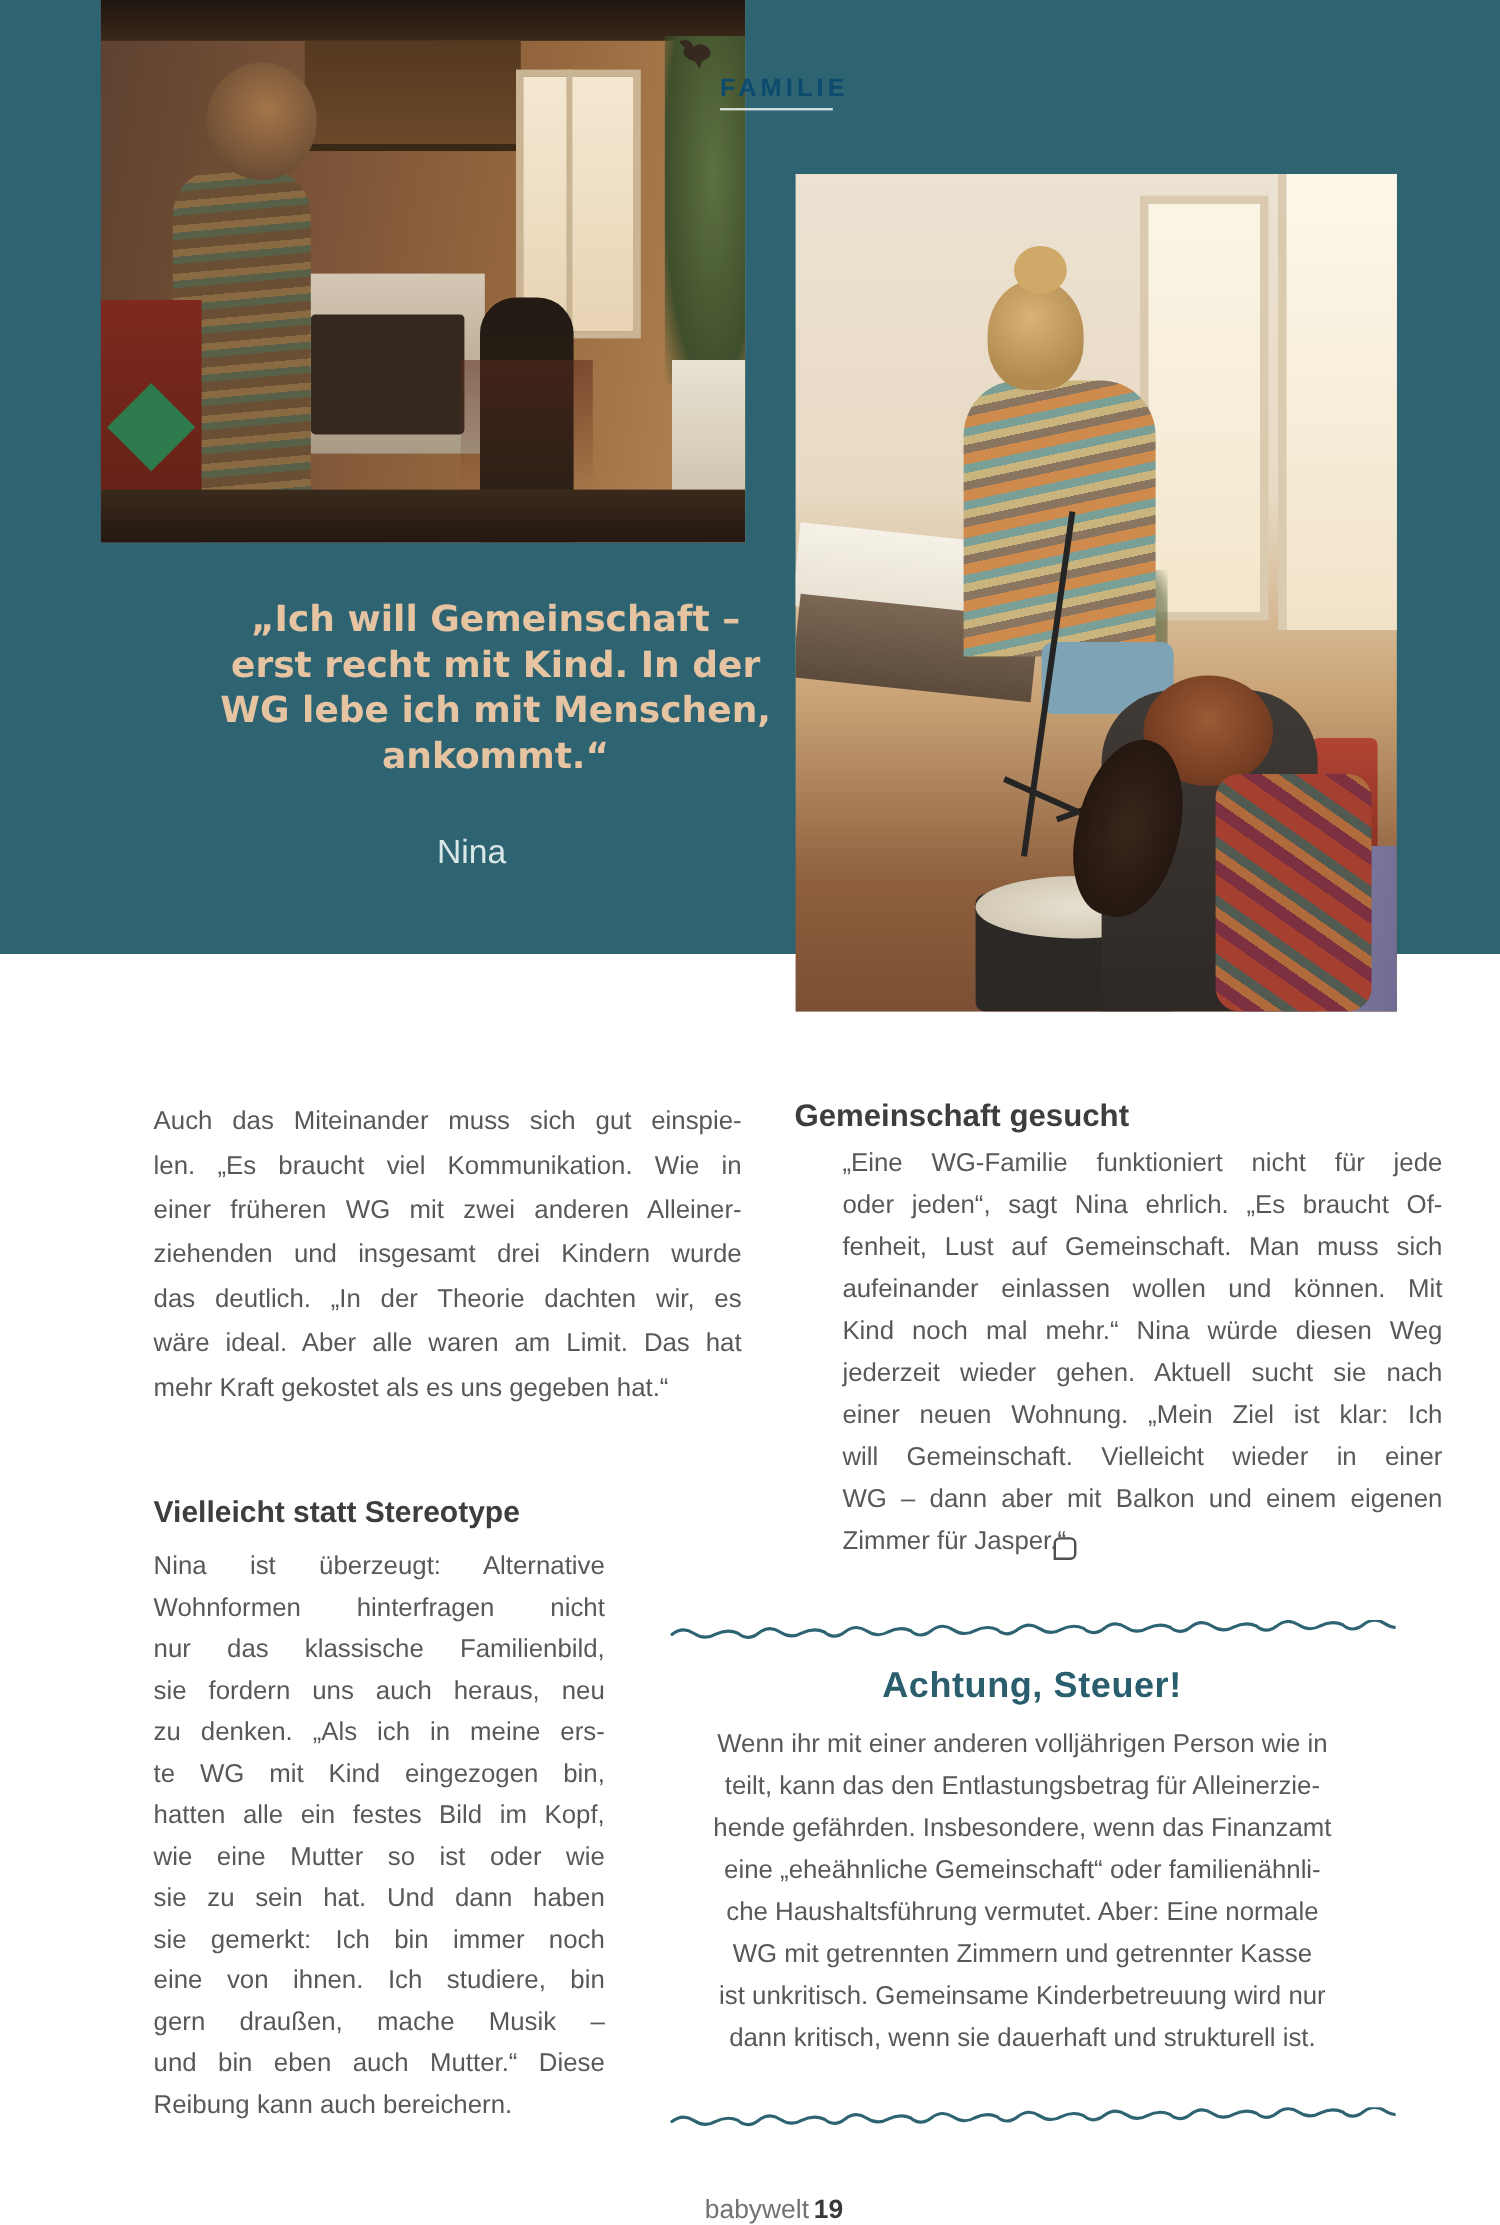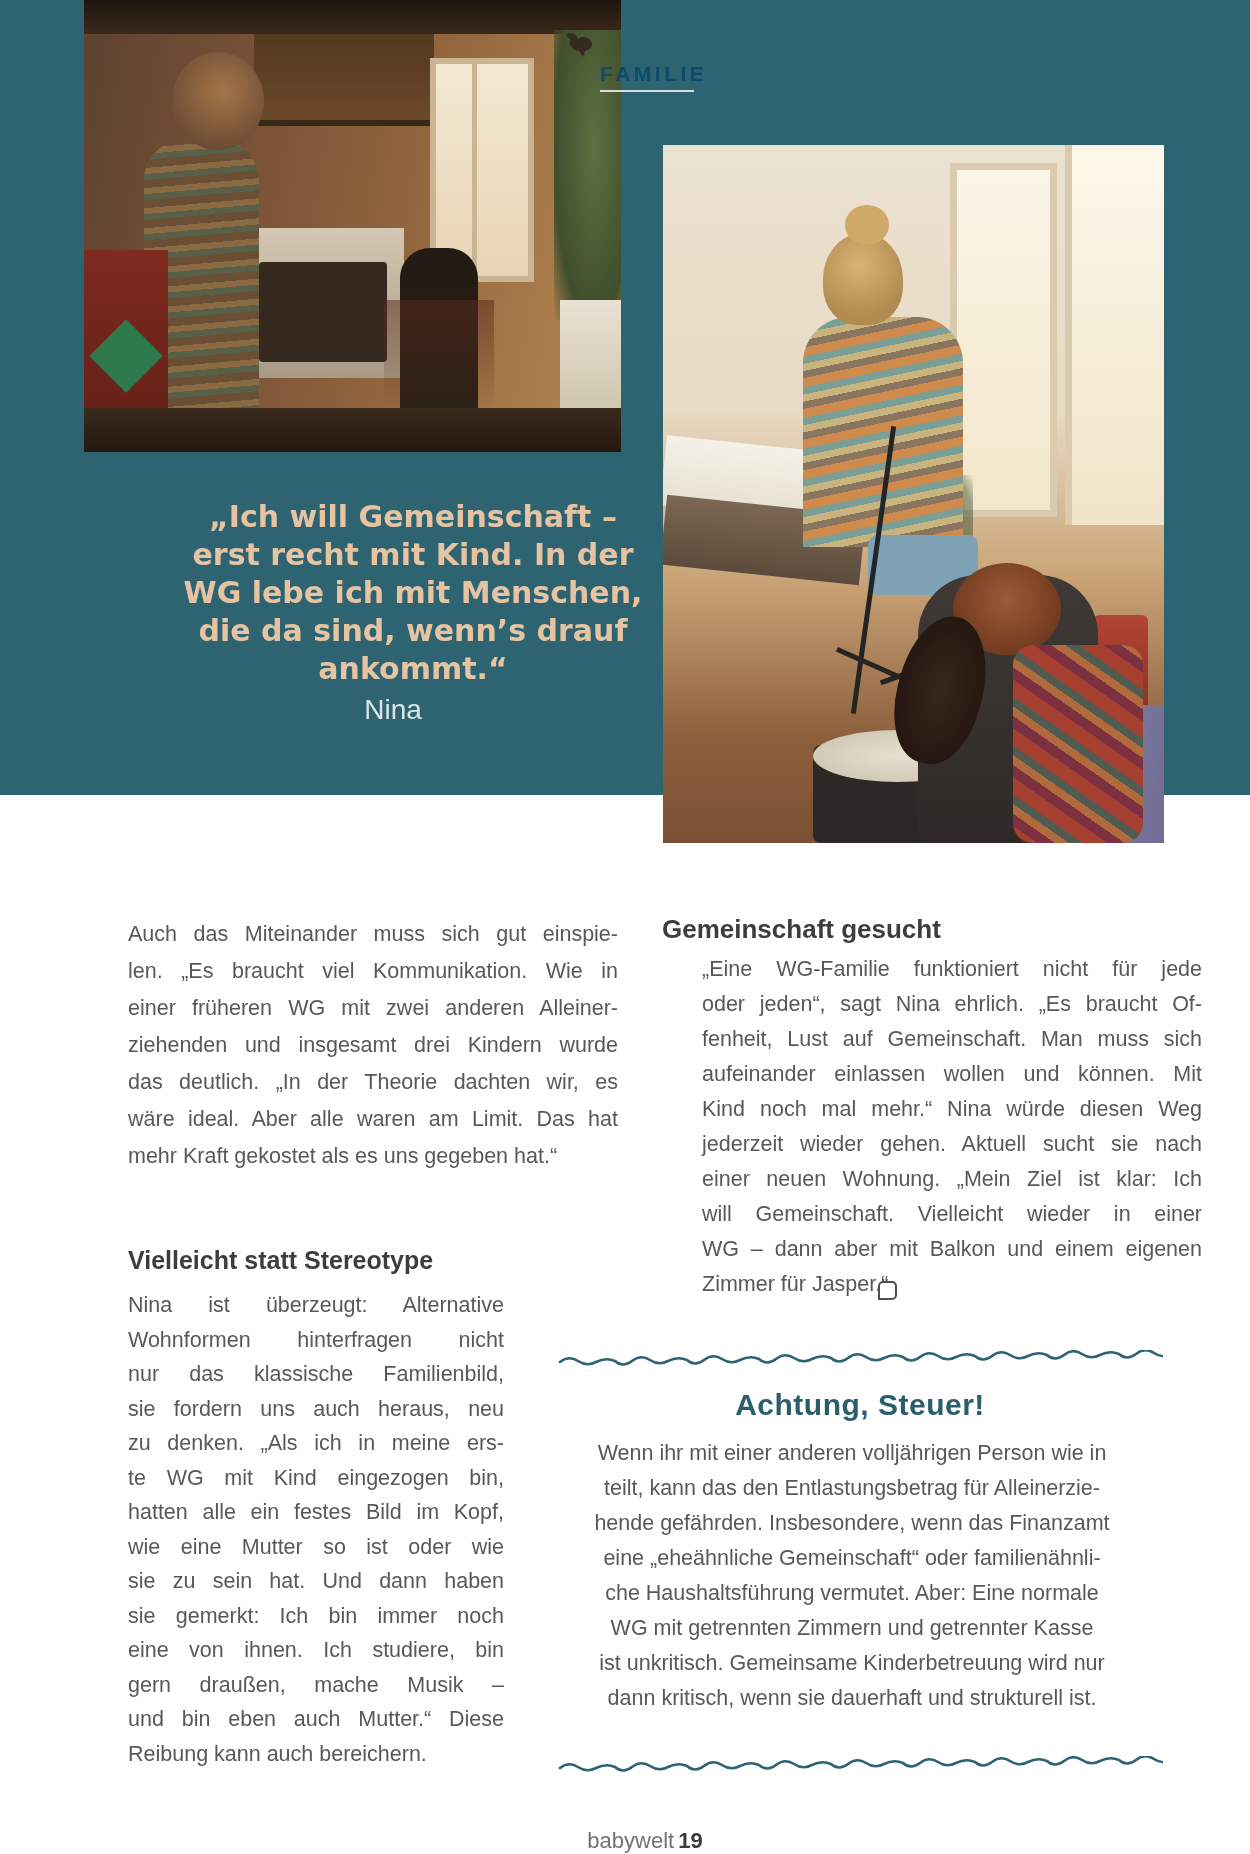--- a/index.html
+++ b/index.html
@@ -92,21 +92,20 @@
     <div style="left:255px;top:430px;width:180px;height:268px;background:linear-gradient(#403a36,#2e2926);border-radius:60px 60px 0 0;"></div>
     <div style="left:290px;top:418px;width:108px;height:92px;background:radial-gradient(circle at 50% 40%,#9a5a36,#70391f 75%);border-radius:50%;"></div>
     <div style="left:350px;top:500px;width:130px;height:198px;background:repeating-linear-gradient(35deg,#a53f30 0 14px,#7d3040 14px 24px,#b06a3c 24px 32px,#515b52 32px 40px);border-radius:20px;"></div>
     <div style="left:235px;top:470px;width:85px;height:150px;background:radial-gradient(#37261b,#241710 75%);border-radius:50% 50% 46% 46%;transform:rotate(14deg);"></div>
   </div>
 
   <div class="abs quote lines-center">
       <div class="tline">„Ich will Gemeinschaft –</div>
       <div class="tline">erst recht mit Kind. In der</div>
       <div class="tline">WG lebe ich mit Menschen,</div>
-      <div class="tline">die da sind, wenn’s drauf</div>
       <div class="tline">ankommt.“</div>
     </div>
   <div class="abs nina">Nina</div>
 
   <div class="abs body-text lines-justify" style="left:128px;top:916px;width:490px;">
       <div class="tline">Auch das Miteinander muss sich gut einspie-</div>
       <div class="tline">len. „Es braucht viel Kommunikation. Wie in</div>
       <div class="tline">einer früheren WG mit zwei anderen Alleiner-</div>
       <div class="tline">ziehenden und insgesamt drei Kindern wurde</div>
       <div class="tline">das deutlich. „In der Theorie dachten wir, es</div>

